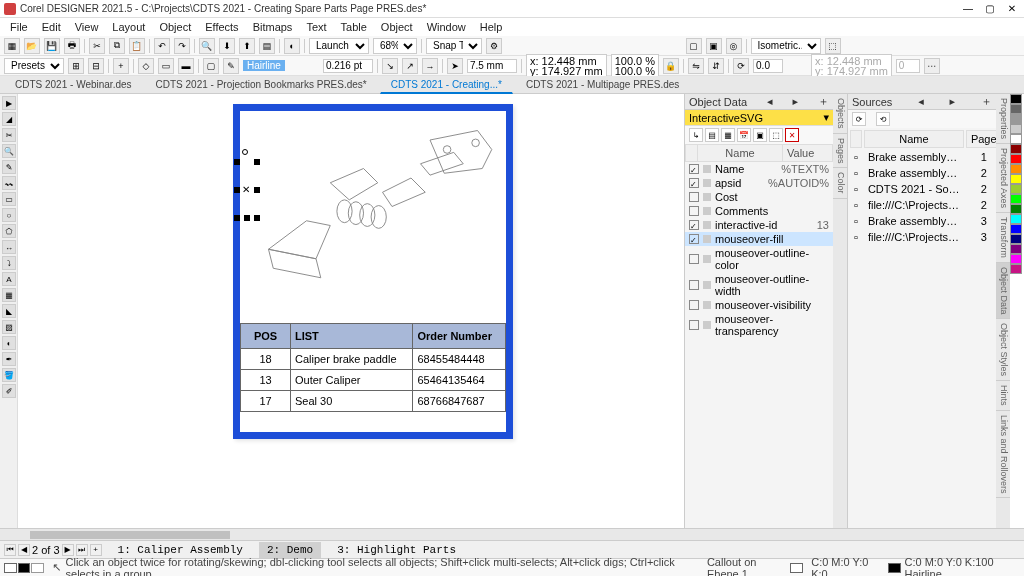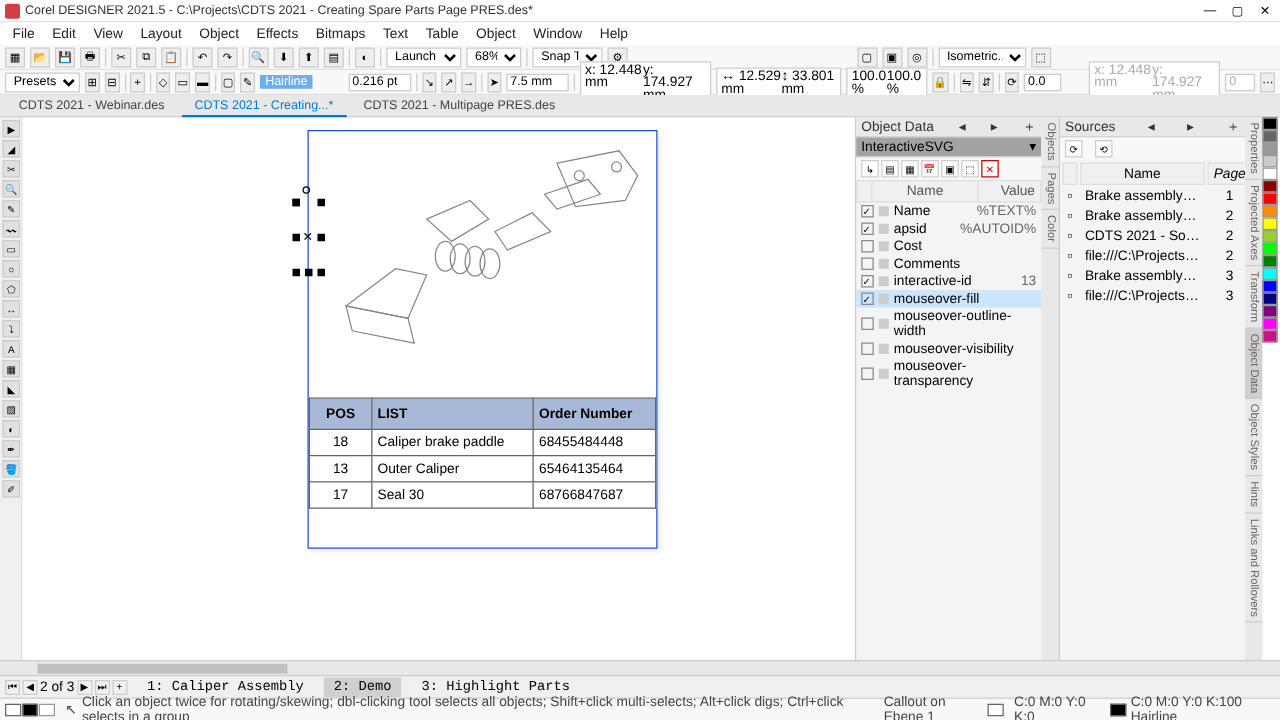--- a/index.html
+++ b/index.html
@@ -20,52 +20,52 @@
 .tab { padding: 2px 10px; font-size: 10px; color: #444; cursor: pointer; border: 1px solid transparent; }
 .tab.active { color: #0078d4; border-bottom: 2px solid #0078d4; }
 .main { flex: 1; display: flex; min-height: 0; }
 .left-tools { width: 18px; background: #f0f0f0; border-right: 1px solid #ddd; display: flex; flex-direction: column; gap: 2px; padding: 2px; }
 .left-tools .tool { width: 14px; height: 14px; background: #e0e0e0; border: 1px solid #ccc; cursor: pointer; font-size: 8px; display: flex; align-items: center; justify-content: center; }
 .canvas-area { flex: 1; background: #fff; position: relative; overflow: hidden; }
 .right-panels { width: 340px; display: flex; background: #f4f4f4; }
 .docker { flex: 1; display: flex; flex-direction: column; border-left: 1px solid #ccc; }
 .docker-header { display: flex; align-items: center; height: 16px; background: #e8e8e8; padding: 0 4px; font-size: 10px; color: #333; border-bottom: 1px solid #ccc; }
 .docker-header .close { margin-left: auto; cursor: pointer; }
-.docker-sub { display: flex; align-items: center; height: 16px; background: #a3a3a3; padding: 0 4px; font-size: 10px; border-bottom: 1px solid #ddd; }
+.docker-sub { display: flex; align-items: center; height: 16px; background: #fde047; padding: 0 4px; font-size: 10px; border-bottom: 1px solid #ddd; }
 .docker-toolbar { display: flex; align-items: center; height: 18px; padding: 2px 4px; gap: 2px; background: #f8f8f8; }
 .docker-toolbar .dt-btn { width: 14px; height: 14px; border: 1px solid #ccc; background: #fff; cursor: pointer; font-size: 8px; display: flex; align-items: center; justify-content: center; }
 .docker-toolbar .dt-btn.red { color: #c00; border-color: #c00; }
 .obj-table { width: 100%; font-size: 10px; border-collapse: collapse; }
 .obj-table th { background: #f0f0f0; text-align: left; padding: 2px 4px; border: 1px solid #ddd; font-weight: normal; color: #555; }
 .obj-row { display: flex; align-items: center; gap: 4px; padding: 1px 4px; font-size: 10px; cursor: pointer; }
 .obj-row.selected { background: #cce5ff; }
 .obj-row .chk { width: 10px; height: 10px; border: 1px solid #888; display: inline-block; }
 .obj-row .chk.checked::after { content: "✓"; font-size: 8px; position: relative; top: -2px; }
 .src-table { width: 100%; font-size: 10px; }
 .src-table th { background: #f0f0f0; text-align: left; padding: 2px 4px; border: 1px solid #ddd; font-weight: normal; }
 .src-table td { padding: 1px 4px; white-space: nowrap; overflow: hidden; text-overflow: ellipsis; max-width: 100px; }
 .side-tabs { width: 14px; background: #e8e8e8; display: flex; flex-direction: column; }
 .side-tab { writing-mode: vertical-rl; font-size: 9px; padding: 4px 1px; cursor: pointer; color: #666; border-bottom: 1px solid #ccc; }
 .side-tab.active { background: #d0d0d0; }
 .color-strip { width: 14px; background: #fff; display: flex; flex-direction: column; }
 .color-swatch { width: 12px; height: 10px; border: 1px solid #999; }
-.page-drawing { position: absolute; left: 228px; top: 10px; width: 280px; height: 335px; border: 1px solid #1d4ed8; background: #fff; box-shadow: 2px 2px 4px rgba(0,0,0,0.1); }
+.page-drawing { position: absolute; left: 215px; top: 10px; width: 280px; height: 335px; border: 7px solid #1d4ed8; background: #fff; box-shadow: 2px 2px 4px rgba(0,0,0,0.1); }
 .selection-handles { position: absolute; left: 216px; top: 65px; }
 .sel-handle { width: 6px; height: 6px; background: #000; position: absolute; }
 .parts-table { width: 100%; border-collapse: collapse; font-size: 10px; }
 .parts-table th { background: #a8b8d8; padding: 6px 4px; border: 1px solid #666; text-align: left; font-weight: bold; }
 .parts-table td { padding: 4px; border: 1px solid #666; background: #fff; }
 .bottom-bar { display: flex; align-items: center; height: 18px; background: #f0f0f0; border-top: 1px solid #ccc; padding: 0 4px; font-size: 10px; gap: 8px; }
 .bottom-bar .nav { display: flex; gap: 2px; }
 .bottom-bar .nav-btn { width: 12px; height: 12px; border: 1px solid #ccc; cursor: pointer; font-size: 8px; display: flex; align-items: center; justify-content: center; }
 .page-tab { padding: 2px 8px; cursor: pointer; font-family: Liberation Mono, monospace; }
 .page-tab.active { background: #d0d0d0; }
 .statusbar { display: flex; align-items: center; height: 18px; background: #f8f8f8; border-top: 1px solid #ccc; padding: 0 4px; font-size: 10px; color: #444; }
 .statusbar .sw { width: 14px; height: 10px; border: 1px solid #666; display: inline-block; margin-right: 1px; }
-.coord-box { display: flex; flex-direction: row; font-size: 9px; background: #fff; border: 1px solid #ccc; padding: 1px 3px; line-height: 10px; }
+.coord-box { display: flex; flex-direction: column; font-size: 9px; background: #fff; border: 1px solid #ccc; padding: 1px 3px; line-height: 10px; }
 .scrollbar-h { height: 12px; background: #e8e8e8; border-top: 1px solid #ccc; position: relative; }
 .scrollbar-h .thumb { position: absolute; left: 30px; width: 200px; height: 8px; top: 2px; background: #c0c0c0; }
 </style>
 </head>
 <body>
 
 <div class="titlebar">
   <span style="width:12px;height:12px;background:#d04040;border-radius:2px;margin-right:4px;"></span>
   <span class="title">Corel DESIGNER 2021.5 - C:\Projects\CDTS 2021 - Creating Spare Parts Page PRES.des*</span>
   <div class="win-controls">
@@ -147,24 +147,20 @@
   <span class="tb-btn">→</span>
   <span class="tb-sep"></span>
   <span class="tb-btn">➤</span>
   <input class="tb-input" style="width: 50px;" value="7.5 mm">
   <span class="tb-sep"></span>
   <div class="coord-box">
     <span>x: <span>12.448 mm</span></span>
     <span>y: <span>174.927 mm</span></span>
   </div>
   <div class="coord-box">
-    <span>↔ <span>12.529 mm</span></span>
-    <span>↕ <span>33.801 mm</span></span>
-  </div>
-  <div class="coord-box">
     <span><span>100.0</span> %</span>
     <span><span>100.0</span> %</span>
   </div>
   <span class="tb-btn">🔒</span>
   <span class="tb-sep"></span>
   <span class="tb-btn">⇋</span>
   <span class="tb-btn">⇵</span>
   <span class="tb-sep"></span>
   <span class="tb-btn">⟳</span>
   <input class="tb-input" style="width: 30px;" value="0.0">
@@ -172,20 +168,21 @@
   <div class="coord-box" style="color:#aaa;">
     <span>x: <span>12.448 mm</span></span>
     <span>y: <span>174.927 mm</span></span>
   </div>
   <input class="tb-input" style="width: 24px; color: rgb(170, 170, 170);" value="0">
   <span class="tb-btn">⋯</span>
 </div>
 
 <div class="tabs">
   <span class="tab">CDTS 2021 - Webinar.des</span>
+  <span class="tab">CDTS 2021 - Projection Bookmarks PRES.des*</span>
   <span class="tab active">CDTS 2021 - Creating...*</span>
   <span class="tab">CDTS 2021 - Multipage PRES.des</span>
 </div>
 
 <div class="main">
 
   <div class="left-tools">
     <span class="tool">▶</span>
     <span class="tool">◢</span>
     <span class="tool">✂</span>
@@ -289,21 +286,21 @@
         <span class="dt-btn">📅</span>
         <span class="dt-btn">▣</span>
         <span class="dt-btn">⬚</span>
         <span class="dt-btn red">✕</span>
       </div>
       <table class="obj-table">
         <thead>
             <tr>
           <th style="width:12px;"></th>
           <th style="text-align:center;">Name</th>
-          <th style="text-align:right;width:50px;">Value</th>
+          <th style="text-align:left;width:50px;">Value</th>
         </tr>
           </thead>
       </table>
       <div id="od-rows">
           <div class="obj-row">
             <span class="chk checked"></span>
             <span style="width:8px;height:8px;background:#ccc;"></span>
             <span style="flex:1">Name</span>
             <span style="color:#666">%TEXT%</span>
           </div>
@@ -328,20 +325,26 @@
           <div class="obj-row">
             <span class="chk checked"></span>
             <span style="width:8px;height:8px;background:#ccc;"></span>
             <span style="flex:1">interactive-id</span>
             <span style="color:#666">13</span>
           </div>
           <div class="obj-row selected">
             <span class="chk checked"></span>
             <span style="width:8px;height:8px;background:#ccc;"></span>
             <span style="flex:1">mouseover-fill</span>
+            <span style="color:#666"></span>
+          </div>
+          <div class="obj-row">
+            <span class="chk "></span>
+            <span style="width:8px;height:8px;background:#ccc;"></span>
+            <span style="flex:1">mouseover-outline-color</span>
             <span style="color:#666"></span>
           </div>
           <div class="obj-row">
             <span class="chk "></span>
             <span style="width:8px;height:8px;background:#ccc;"></span>
             <span style="flex:1">mouseover-outline-width</span>
             <span style="color:#666"></span>
           </div>
           <div class="obj-row">
             <span class="chk "></span>
@@ -374,21 +377,21 @@
       <div class="docker-toolbar">
         <span class="dt-btn">⟳</span>
         <span style="width:6px"></span>
         <span class="dt-btn">⟲</span>
       </div>
       <table class="src-table">
         <thead>
             <tr>
           <th style="width:10px"></th>
           <th style="text-align:center;">Name</th>
-          <th style="width:28px;text-align:left;font-style:italic;">Page</th>
+          <th style="width:28px;text-align:left;">Page</th>
         </tr>
           </thead>
         <tbody id="src-body">
             <tr>
               <td>▫</td>
               <td>Brake assembly CALIPER LIST.xls</td>
               <td style="text-align:center">1</td>
             </tr>
             <tr>
               <td>▫</td>

